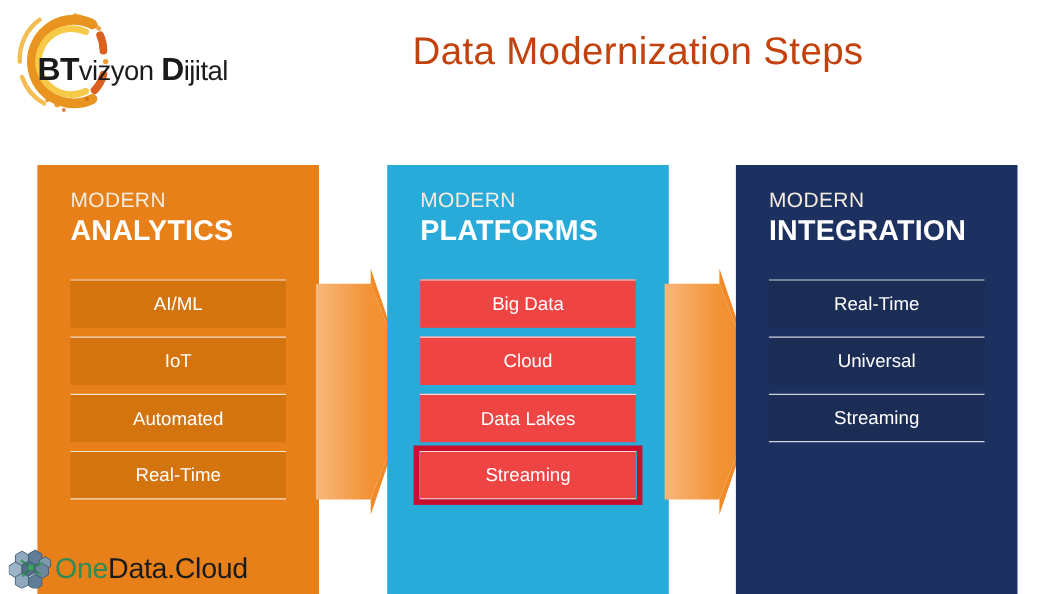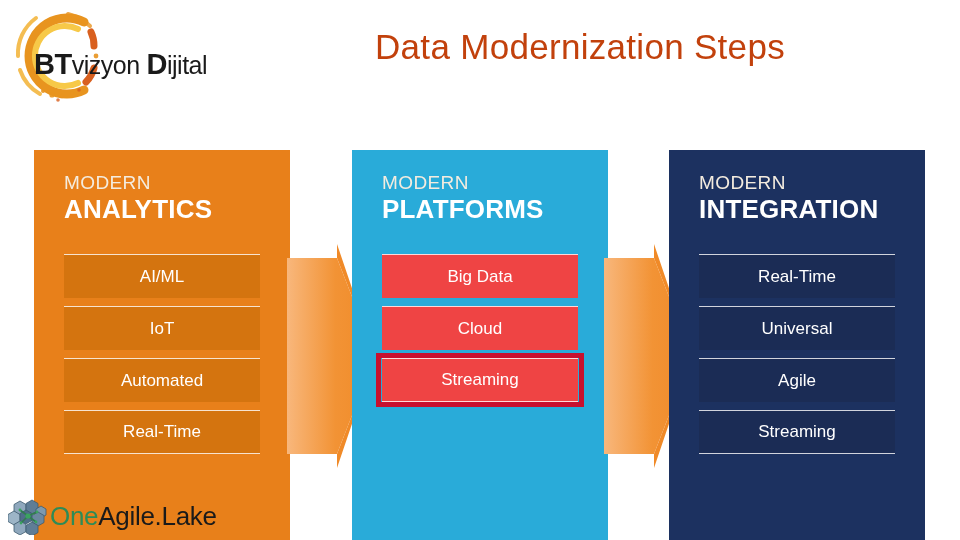--- a/index.html
+++ b/index.html
@@ -243,20 +243,23 @@
     <div class="eyebrow">MODERN</div>
     <div class="headline">PLATFORMS</div>
   </div>
   <div class="items">
     <div class="item">
         <span>Big Data</span>
       </div>
     <div class="item">
         <span>Cloud</span>
       </div>
+    <div class="item">
+        <span>Data Lakes</span>
+      </div>
     <div class="item highlighted">
         <span>Streaming</span>
       </div>
   </div>
 </div>
 
 <svg class="arrow" id="arrow-2" viewBox="0 0 88 224" preserveAspectRatio="none">
   <defs>
     <linearGradient id="arrowGrad2" x1="0" y1="0" x2="1" y2="0">
       <stop offset="0%" stop-color="#F8B77C"></stop>
@@ -274,23 +277,20 @@
     <div class="headline">INTEGRATION</div>
   </div>
   <div class="items">
     <div class="item">
         <span>Real-Time</span>
       </div>
     <div class="item">
         <span>Universal</span>
       </div>
     <div class="item">
-        <span>Agile</span>
-      </div>
-    <div class="item">
         <span>Streaming</span>
       </div>
   </div>
 </div>
 
 <div id="footer-logo">
   <svg class="odl-mark" viewBox="0 0 40 38">
     <g stroke="#3d5a6e" stroke-width="0.8">
       <polygon points="12,4 18,7.5 18,14.5 12,18 6,14.5 6,7.5" fill="#8fa8bd"></polygon>
       <polygon points="24,3 30,6.5 30,13.5 24,17 18,13.5 18,6.5" fill="#5f7d96"></polygon>
@@ -309,15 +309,15 @@
     </g>
     <g fill="#3aa35f">
       <circle cx="20" cy="19" r="2.6"></circle>
       <circle cx="12" cy="13" r="1.4"></circle>
       <circle cx="29" cy="15" r="1.4"></circle>
       <circle cx="13" cy="26" r="1.4"></circle>
       <circle cx="28" cy="25" r="1.4"></circle>
     </g>
   </svg>
   <div class="odl-text">
-    <span class="odl-one">One</span><span class="odl-rest">Agile.Lake</span>
+    <span class="odl-one">One</span><span class="odl-rest">Data.Cloud</span>
   </div>
 </div>
 
 </body></html>

